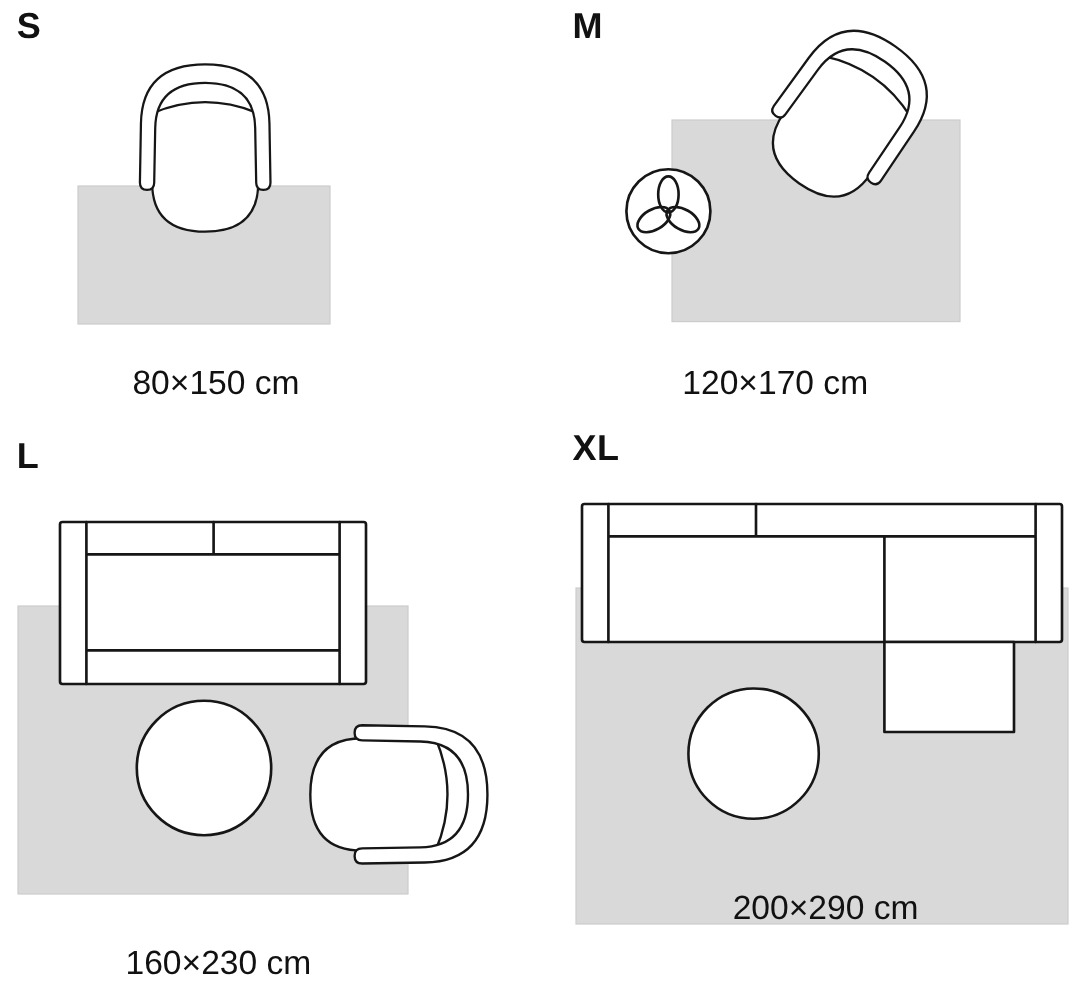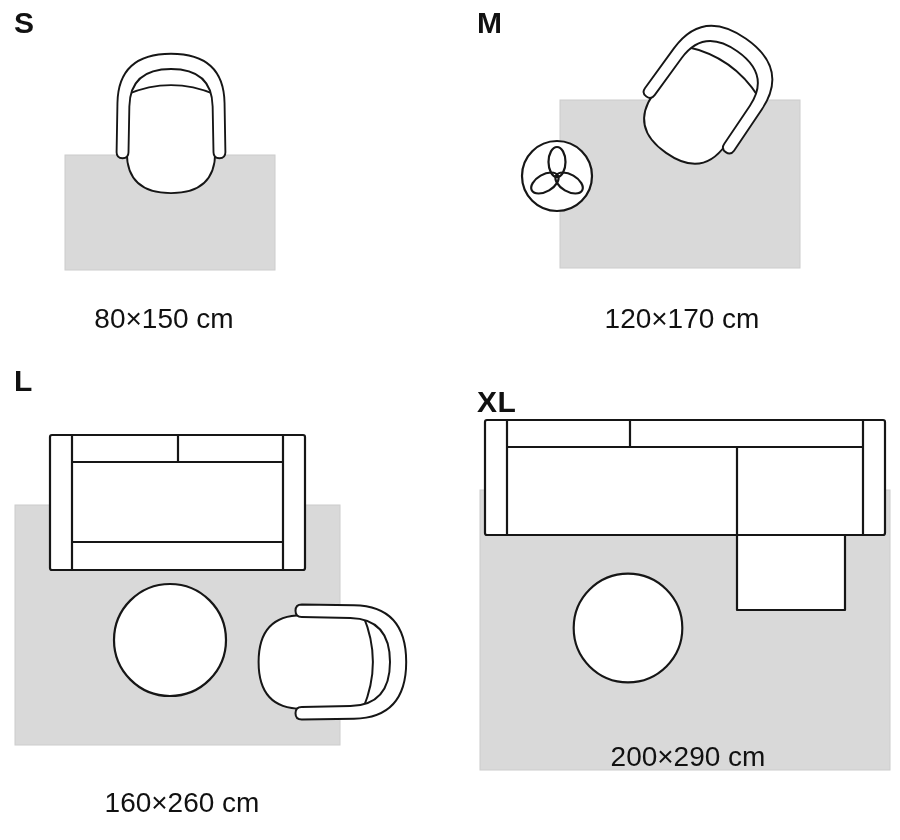--- a/index.html
+++ b/index.html
@@ -115,20 +115,20 @@
         <path class="ln" d="M 507 420 L 507 535 M 863 420 L 863 535 M 507 447 L 863 447 M 630 420 L 630 447 M 737 447 L 737 535"></path>
         <rect class="furn" x="737" y="535" width="108" height="75"></rect>
       </g>
       <use href="#table" transform="translate(628,628) scale(0.97)"></use>
     </g>
   </svg>
 
   <div class="size-label" style="left:14px;top:8px">S</div>
   <div class="size-label" style="left:477px;top:8px">M</div>
   <div class="size-label" style="left:14px;top:366px">L</div>
-  <div class="size-label" style="left:477px;top:387px">XL</div>
+  <div class="size-label" style="left:477px;top:359px">XL</div>
 
-  <div class="caption" style="left:164px;top:305px">80×150 cm</div>
-  <div class="caption" style="left:682px;top:305px">120×170 cm</div>
-  <div class="caption" style="left:182px;top:789px">160×260 cm</div>
+  <div class="caption" style="left:180px;top:305px">80×150 cm</div>
+  <div class="caption" style="left:646px;top:305px">120×170 cm</div>
+  <div class="caption" style="left:182px;top:789px">160×230 cm</div>
   <div class="caption" style="left:688px;top:743px">200×290 cm</div>
 
 </div>
 
 </body></html>

